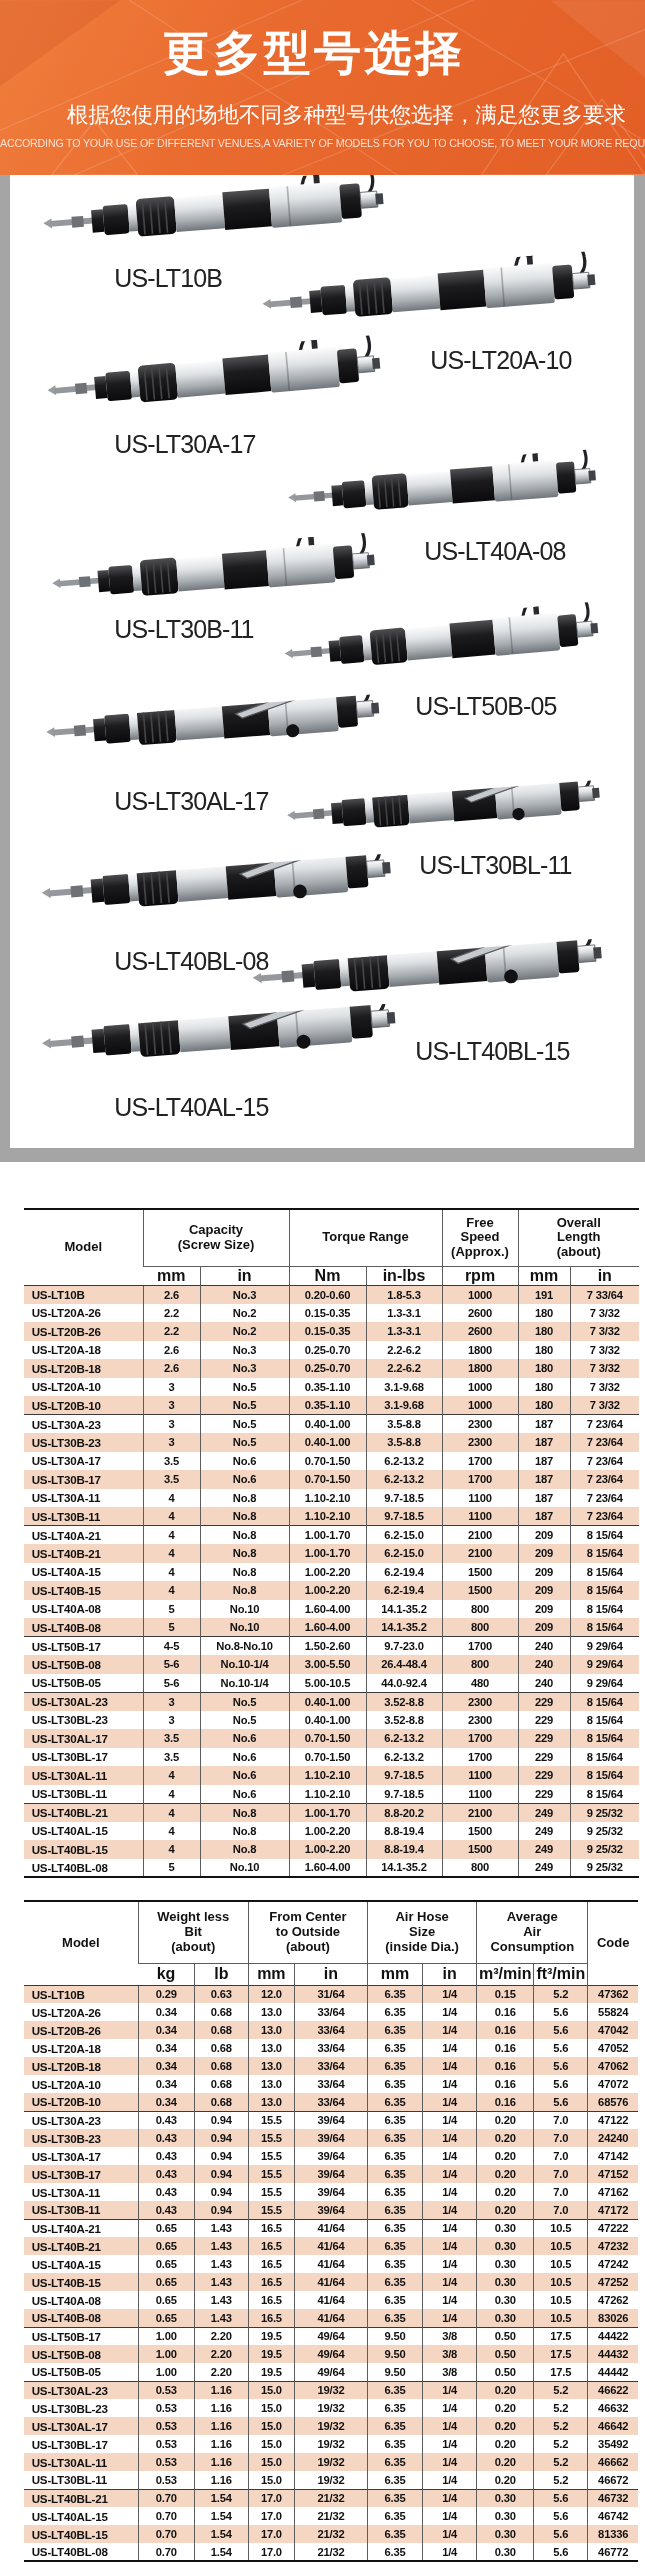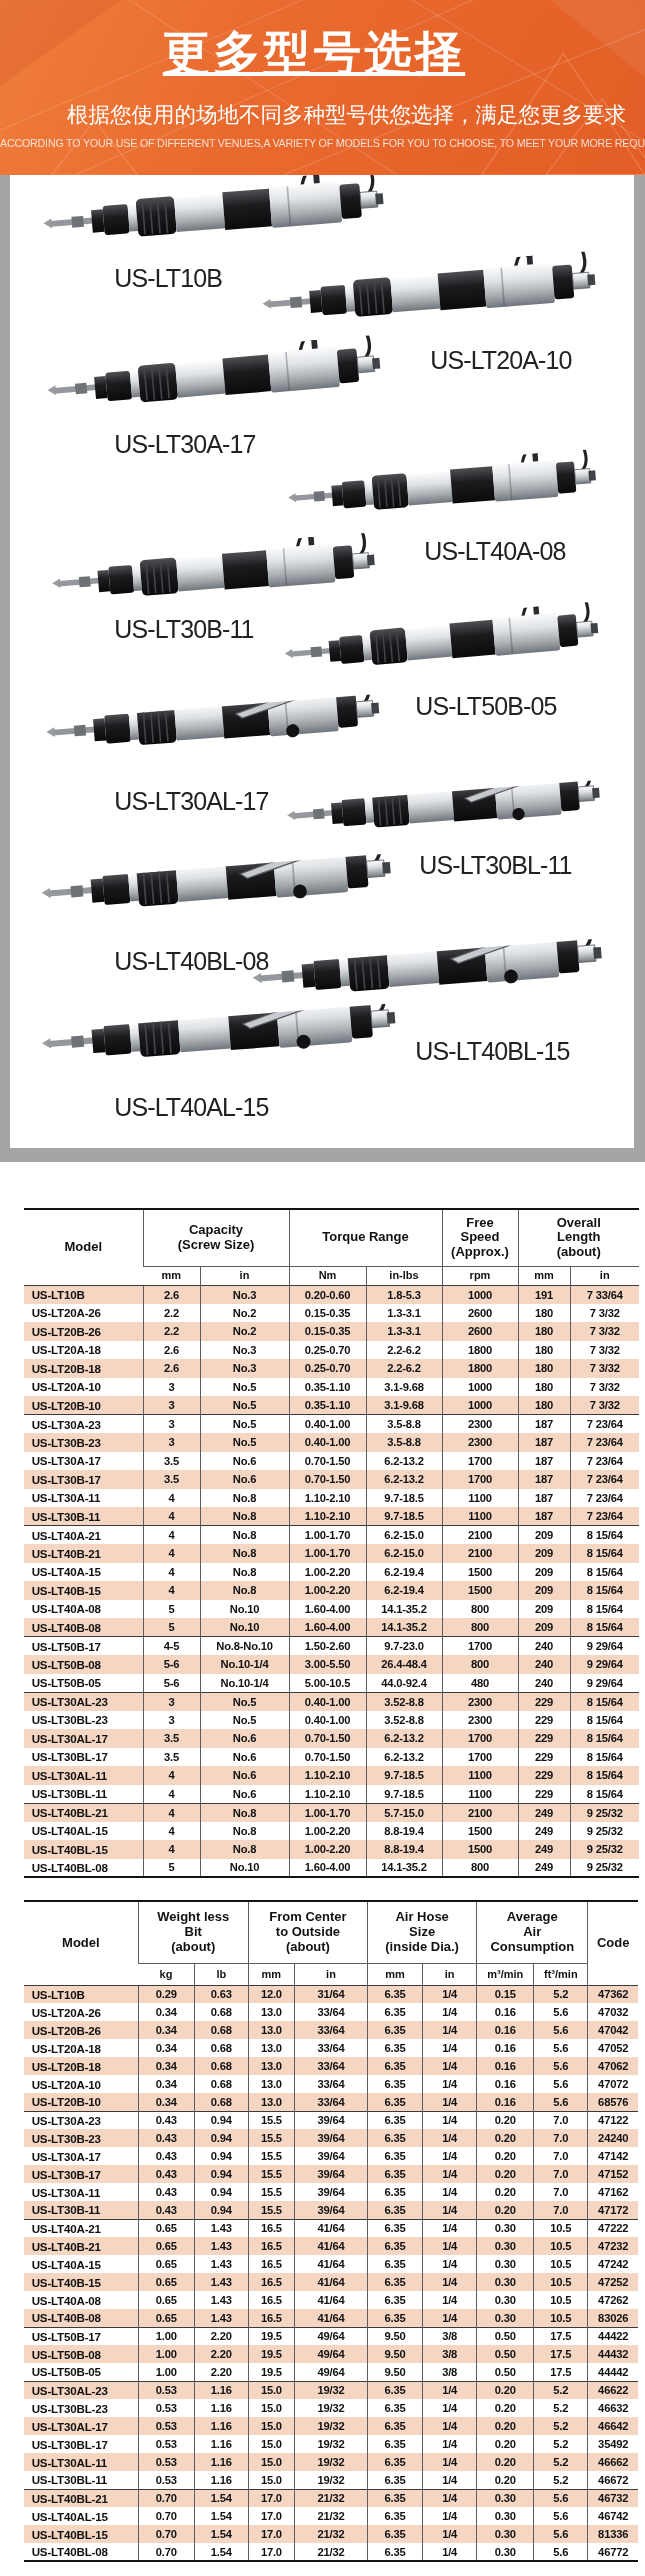--- a/index.html
+++ b/index.html
@@ -4,40 +4,40 @@
 <style>
   html,body{margin:0;padding:0;background:#ffffff;}
   .page{position:relative;width:645px;height:2576px;background:#ffffff;overflow:hidden;
         font-family:"Liberation Sans", sans-serif;}
 
   
   .hero{position:absolute;left:0;top:0;width:645px;height:175px;
         background:linear-gradient(118deg,#f07e3d 0%,#e96a2e 40%,#e25e26 100%);overflow:hidden;}
   .hero-deco{position:absolute;left:0;top:0;}
   .hero-title{position:absolute;left:0;top:22.4px;width:628px;text-align:center;
-        font-size:47px;font-weight:bold;color:#ffffff;letter-spacing:3.4px;text-decoration:underline;}
+        font-size:47px;font-weight:bold;color:#ffffff;letter-spacing:3.4px;}
   .hero-sub{position:absolute;left:0;top:100px;width:645px;text-align:center;
         font-size:21.5px;color:#ffffff;white-space:nowrap;margin-left:24px;}
   .hero-sub-en{position:absolute;left:0;top:137px;width:645px;text-align:center;
         font-size:10.7px;letter-spacing:-0.2px;color:rgba(255,255,255,0.78);white-space:nowrap;}
 
   
   .showcase{position:absolute;left:0;top:175px;width:645px;height:987px;background:#a5a5a5;}
   .panel{position:absolute;left:10.3px;top:0;width:624px;height:973px;background:#ffffff;overflow:hidden;}
   .tool{position:absolute;}
   .model-label{position:absolute;font-size:25px;letter-spacing:-0.9px;color:#222222;white-space:nowrap;}
 
   
   .datatable{position:absolute;left:24px;width:614px;border-collapse:collapse;table-layout:fixed;
         border-top:2.6px solid #111111;border-bottom:2.6px solid #111111;color:#111111;}
   .datatable th,.datatable td{border-left:0.9px solid #5c5c5c;padding:0 1.7px;box-sizing:border-box;}
   .datatable th:first-child,.datatable td:first-child{border-left:none;}
   .datatable th{font-size:13px;font-weight:bold;text-align:center;vertical-align:middle;
         white-space:pre-line;line-height:1.12;}
-  .datatable tr.units th{border-top:0.9px solid #5c5c5c;font-size:11px;}
+  .datatable tr.units th{border-top:0.9px solid #5c5c5c;font-size:16px;}
   .datatable tbody td{font-size:11.2px;font-weight:bold;text-align:center;letter-spacing:-0.2px;}
   .datatable tbody tr:first-child td{border-top:1.7px solid #3a3a3a;}
   .datatable tbody tr.sect td{border-top:1.7px solid #3a3a3a;}
   .datatable tbody tr.alt{background:#f5d6c3;}
   .datatable td.model{text-align:left;padding-left:7.7px;font-size:11.6px;}
   .spec{top:1208px;}
   .dims{top:1900px;}
   .spec thead tr.main th{height:57px;}
   .spec thead tr.units th{height:19px;}
   .spec tbody td{height:18.5px;}
@@ -491,21 +491,21 @@
           <td>9.7-18.5</td>
           <td>1100</td>
           <td>229</td>
           <td>8 15/64</td>
         </tr>
         <tr class="alt sect">
           <td class="model">US-LT40BL-21</td>
           <td>4</td>
           <td>No.8</td>
           <td>1.00-1.70</td>
-          <td>5.7-15.0</td>
+          <td>8.8-20.2</td>
           <td>2100</td>
           <td>249</td>
           <td>9 25/32</td>
         </tr>
         <tr>
           <td class="model">US-LT40AL-15</td>
           <td>4</td>
           <td>No.8</td>
           <td>1.00-2.20</td>
           <td>8.8-19.4</td>
@@ -593,21 +593,21 @@
         <tr>
           <td class="model">US-LT20A-26</td>
           <td>0.34</td>
           <td>0.68</td>
           <td>13.0</td>
           <td>33/64</td>
           <td>6.35</td>
           <td>1/4</td>
           <td>0.16</td>
           <td>5.6</td>
-          <td>47032</td>
+          <td>55824</td>
         </tr>
         <tr class="alt">
           <td class="model">US-LT20B-26</td>
           <td>0.34</td>
           <td>0.68</td>
           <td>13.0</td>
           <td>33/64</td>
           <td>6.35</td>
           <td>1/4</td>
           <td>0.16</td>

